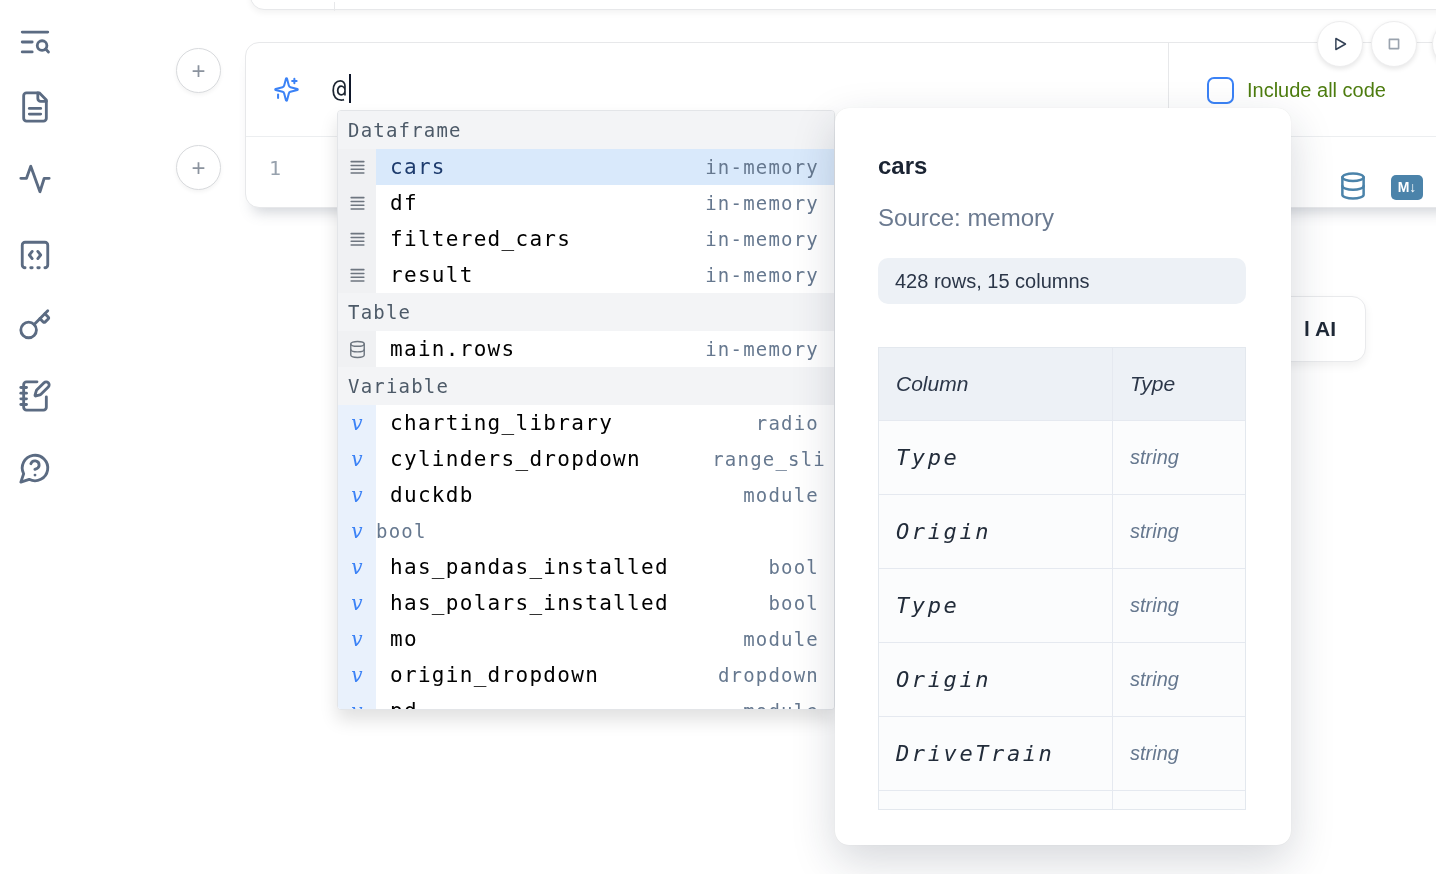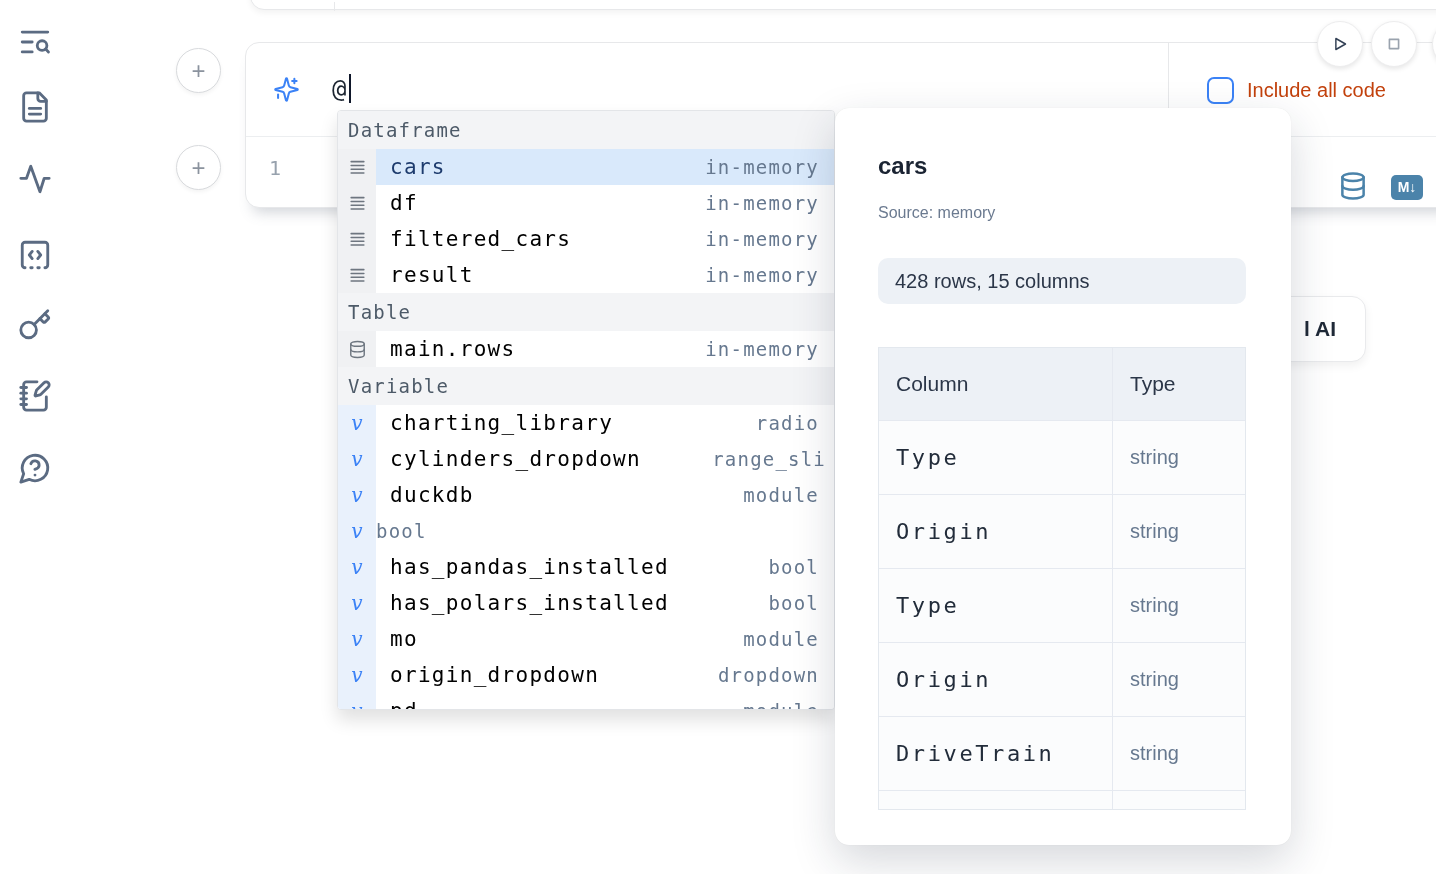--- a/index.html
+++ b/index.html
@@ -34,21 +34,21 @@
     background:#fff; border:1px solid #e7e8ea; border-radius:14px;
     box-shadow:0 12px 14px -8px rgba(100,110,125,.30); z-index:5; }
   .prompt-row{ position:absolute; left:0; top:0; width:100%; height:94px; border-bottom:1px solid #eceef0; }
   .sparkles{ position:absolute; left:27px; top:33px; width:27px; height:27px; color:#3b82f6; }
   .sparkles svg{ width:27px; height:27px; }
   .at-text{ position:absolute; left:86px; top:32px; font-size:24px; color:#1b2430; }
   .caret{ position:absolute; left:103px; top:31px; width:2px; height:29px; background:#0f172a; }
   .vdiv{ position:absolute; left:922px; top:0; width:1px; height:93px; background:#e7e8ea; }
   .include-group{ position:absolute; left:961px; top:34px; display:flex; align-items:center; gap:13px; cursor:pointer; }
   .checkbox{ width:27px; height:27px; border:2px solid #3b82f6; border-radius:7px; background:#fff; }
-  .include-label{ font-size:20px; color:#c2410c; }
+  .include-label{ font-size:20px; color:#4d7c0f; }
   .code-row{ position:absolute; left:0; top:94px; width:100%; height:71px; }
   .lineno{ position:absolute; left:23px; top:19px; font-size:20px; color:#97a1ad; }
   .db-icon{ position:absolute; left:1092px; top:34px; width:30px; height:30px; color:#4b83aa; }
   .db-icon svg{ width:30px; height:30px; }
   .md-badge{ position:absolute; left:1145px; top:38px; width:32px; height:25px; background:#4b83aa;
     border-radius:5px; color:#fff; font-weight:bold; font-size:14px; text-align:center; line-height:25px; cursor:pointer; }
 
   
   .circle-btn{ position:absolute; top:21px; width:46px; height:46px; border-radius:50%;
     background:#fff; border:1px solid #ededee; box-shadow:0 2px 5px rgba(0,0,0,.10);
@@ -80,25 +80,25 @@
   .ac-row.selected .ac-body{ background:#d9e9fb; }
   .ac-name{ flex:1; padding-left:14px; font-size:21px; letter-spacing:1.3px; color:#000000; white-space:nowrap; }
   .ac-row.selected .ac-name{ color:#1d3b6d; }
   .ac-type{ padding-right:15px; font-size:19px; letter-spacing:1.2px; color:#66788f; white-space:nowrap;text-align:center; }
   .ac-row.type-flush .ac-type{ padding-right:8px; }
 
   
   .panel{ position:absolute; left:835px; top:108px; width:456px; height:737px; background:#fff;
     border-radius:14px; box-shadow:0 16px 44px rgba(30,41,59,.18), 0 0 1px rgba(0,0,0,.10); z-index:30; }
   .pv-title{ position:absolute; left:43px; top:44px; font-size:24px; font-weight:bold; color:#1a2332; }
-  .pv-source{ position:absolute; left:43px; top:96px; font-size:16px; color:#6b7a90; }
+  .pv-source{ position:absolute; left:43px; top:96px; font-size:24px; color:#6b7a90; }
   .pv-pill{ position:absolute; left:43px; top:150px; width:368px; height:46px; background:#edf1f6;
     border-radius:10px; line-height:46px; padding-left:17px; font-size:20px; color:#2b3648; }
   .pv-tablewrap{ position:absolute; left:43px; top:239px; width:368px; height:463px; overflow:hidden;
-    border:1px solid #e3e8ee; background:#fdba74; }
+    border:1px solid #e3e8ee; background:#fdba74;font-style:italic; }
   .pv-row{ display:flex; height:74px; border-top:1px solid #e5e9f0; background:#fbfcfd; }
   .pv-row.head{ height:72px; border-top:none; background:#edf1f6; }
   .pv-cell{ display:flex; align-items:center; padding-left:17px; }
   .pv-col1{ width:233px; }
   .pv-col2{ width:133px; border-left:1px solid #e5e9f0; }
   .pv-row.head .pv-cell{ font-size:21px; color:#2b3648; }
   .pv-name{ font-family:"DejaVu Sans Mono",monospace; font-size:22px; letter-spacing:2.6px; color:#222c3a; }
   .pv-type{ font-size:20px; color:#66788f; }
 </style>
 </head>

